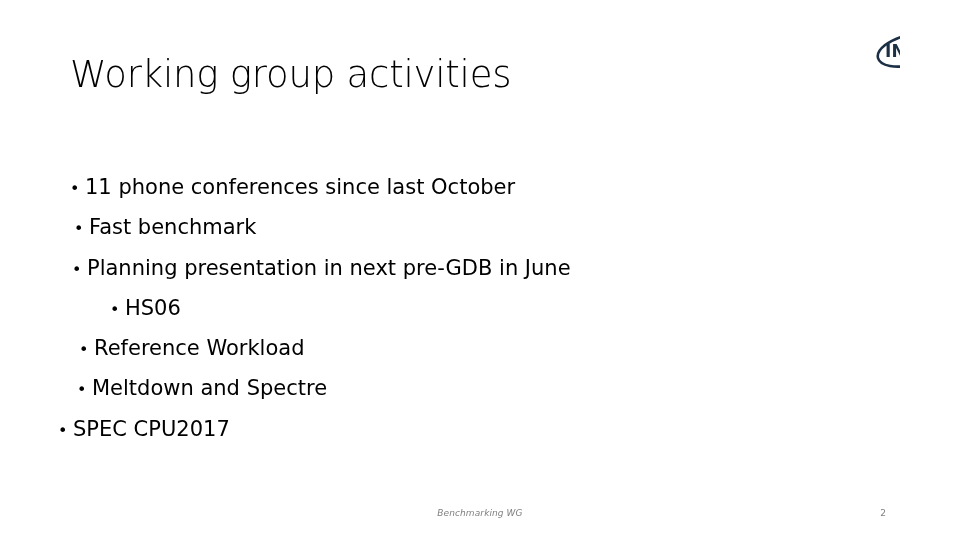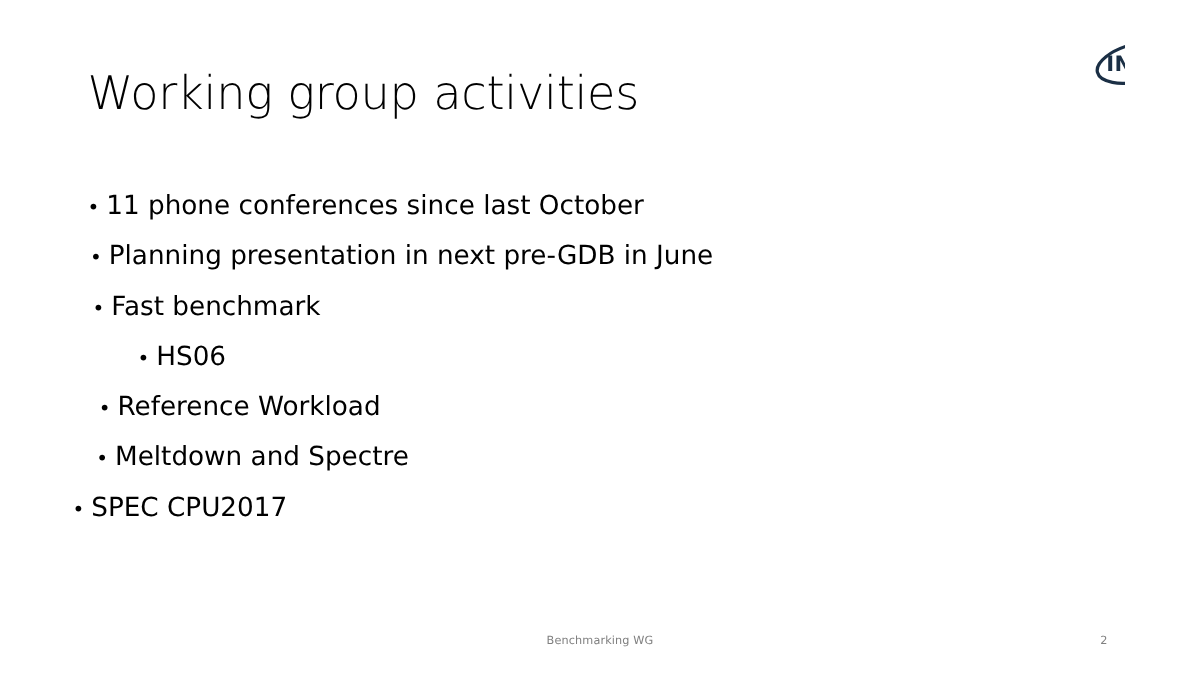--- a/index.html
+++ b/index.html
@@ -56,40 +56,41 @@
     width: 15px;
     font-size: 16px;
     color: #000000;
     vertical-align: baseline;
   }
   .bullet-text {
     display: inline;
     color: #000000;
   }
   
-  .bullet-row.i0 { padding-left: 70px; }
+  .bullet-row.i0 { padding-left: 70px; margin-top: 23px; }
   .bullet-row.i1 { padding-left: 72px; }
   .bullet-row.i2 { padding-left: 74px; }
   .bullet-row.i3 { padding-left: 110px; }
   .bullet-row.i4 { padding-left: 77px; }
   .bullet-row.i5 { padding-left: 79px; }
   .bullet-row.i6 { padding-left: 58px; }
   .bullet-row.i7 { padding-left: 83px; }
 
   
   #footer-text {
     position: absolute;
     left: 0;
     top: 508px;
     width: 960px;
     text-align: center;
     font-family: "DejaVu Sans", sans-serif;
     font-size: 9px;
     color: #808080;
     letter-spacing: 0.1px;
+    font-style: italic;
   }
   #page-number {
     position: absolute;
     left: 860px;
     top: 508px;
     width: 46px;
     text-align: center;
     font-family: "DejaVu Sans", sans-serif;
     font-size: 9px;
     color: #808080;
@@ -111,26 +112,26 @@
 <div id="slide">
 
   <div id="slide-title">Working group activities</div>
 
   <div id="bullet-list">
 
     <div class="bullet-row i0">
       <span class="bullet-mark">•</span><span class="bullet-text">11 phone conferences since last October</span>
     </div>
 
+    <div class="bullet-row i2">
+      <span class="bullet-mark">•</span><span class="bullet-text">Fast benchmark</span>
+    </div>
+
     <div class="bullet-row i1">
       <span class="bullet-mark">•</span><span class="bullet-text">Planning presentation in next pre-GDB in June</span>
-    </div>
-
-    <div class="bullet-row i2">
-      <span class="bullet-mark">•</span><span class="bullet-text">Fast benchmark</span>
     </div>
 
     <div class="bullet-row i3">
       <span class="bullet-mark">•</span><span class="bullet-text">HS06</span>
     </div>
 
     <div class="bullet-row i5">
       <span class="bullet-mark">•</span><span class="bullet-text">Reference Workload</span>
     </div>
 

